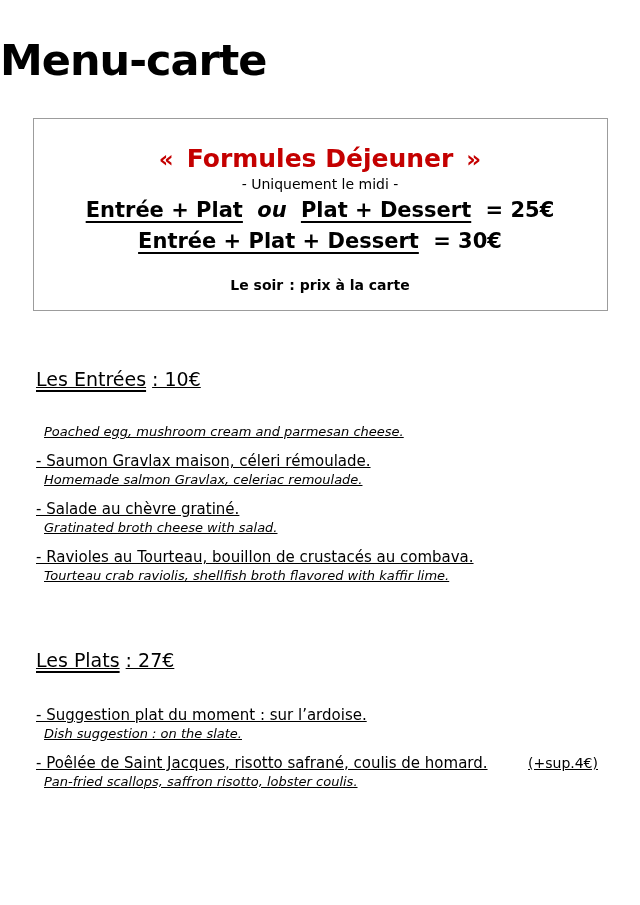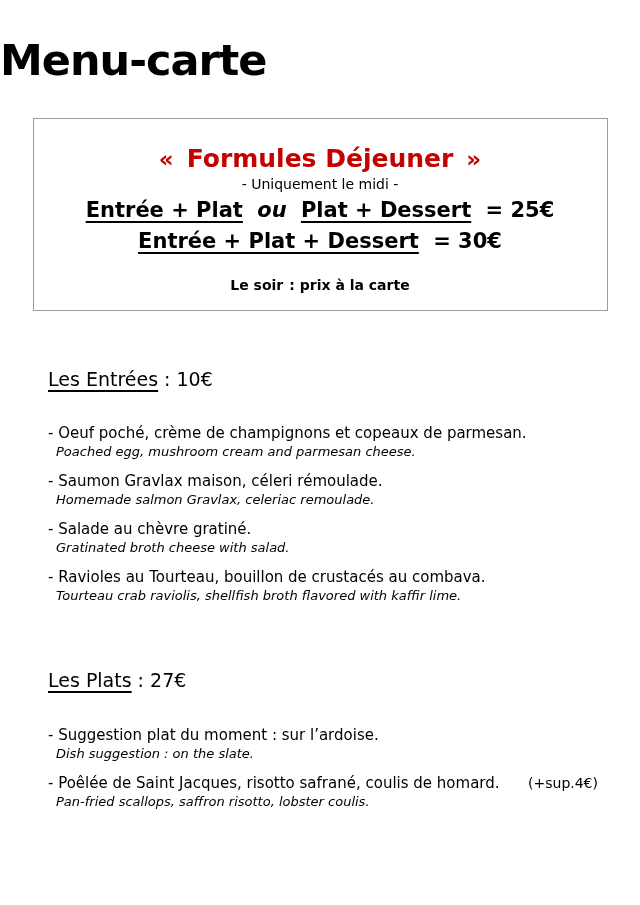--- a/index.html
+++ b/index.html
@@ -63,21 +63,21 @@
   .evening-label {
     font-size: 14px;
     font-weight: bold;
   }
   .evening-rest {
     font-size: 14px;
     font-weight: bold;
     margin-left: 6px;
   }
 
-  .menu-sections { padding: 0 38px 0 48px; }
+  .menu-sections { padding: 0 38px 0 36px; text-decoration: underline; }
 
   .section-heading {
     font-size: 19px;
     line-height: 1.3;
   }
   .section-heading .sh-title {
     text-decoration: underline;
     text-underline-offset: 4px;
     text-decoration-thickness: 1.5px;
   }
@@ -137,24 +137,20 @@
 </div>
 
 <div class="menu-sections">
 
   <div class="section section-entrees">
     <div class="section-heading">
       <span class="sh-title">Les Entrées</span><span class="sh-price">: 10€</span>
     </div>
     <div class="dish-list">
       <div class="dish">
-        <div class="dish-fr-row">
-            <span class="dish-fr">- Oeuf poché, crème de champignons et copeaux de parmesan.</span>
-            <span class="dish-note"></span>
-          </div>
         <div class="dish-en">Poached egg, mushroom cream and parmesan cheese.</div>
       </div>
       <div class="dish">
         <div class="dish-fr-row">
             <span class="dish-fr">- Saumon Gravlax maison, céleri rémoulade.</span>
             <span class="dish-note"></span>
           </div>
         <div class="dish-en">Homemade salmon Gravlax, celeriac remoulade.</div>
       </div>
       <div class="dish">

